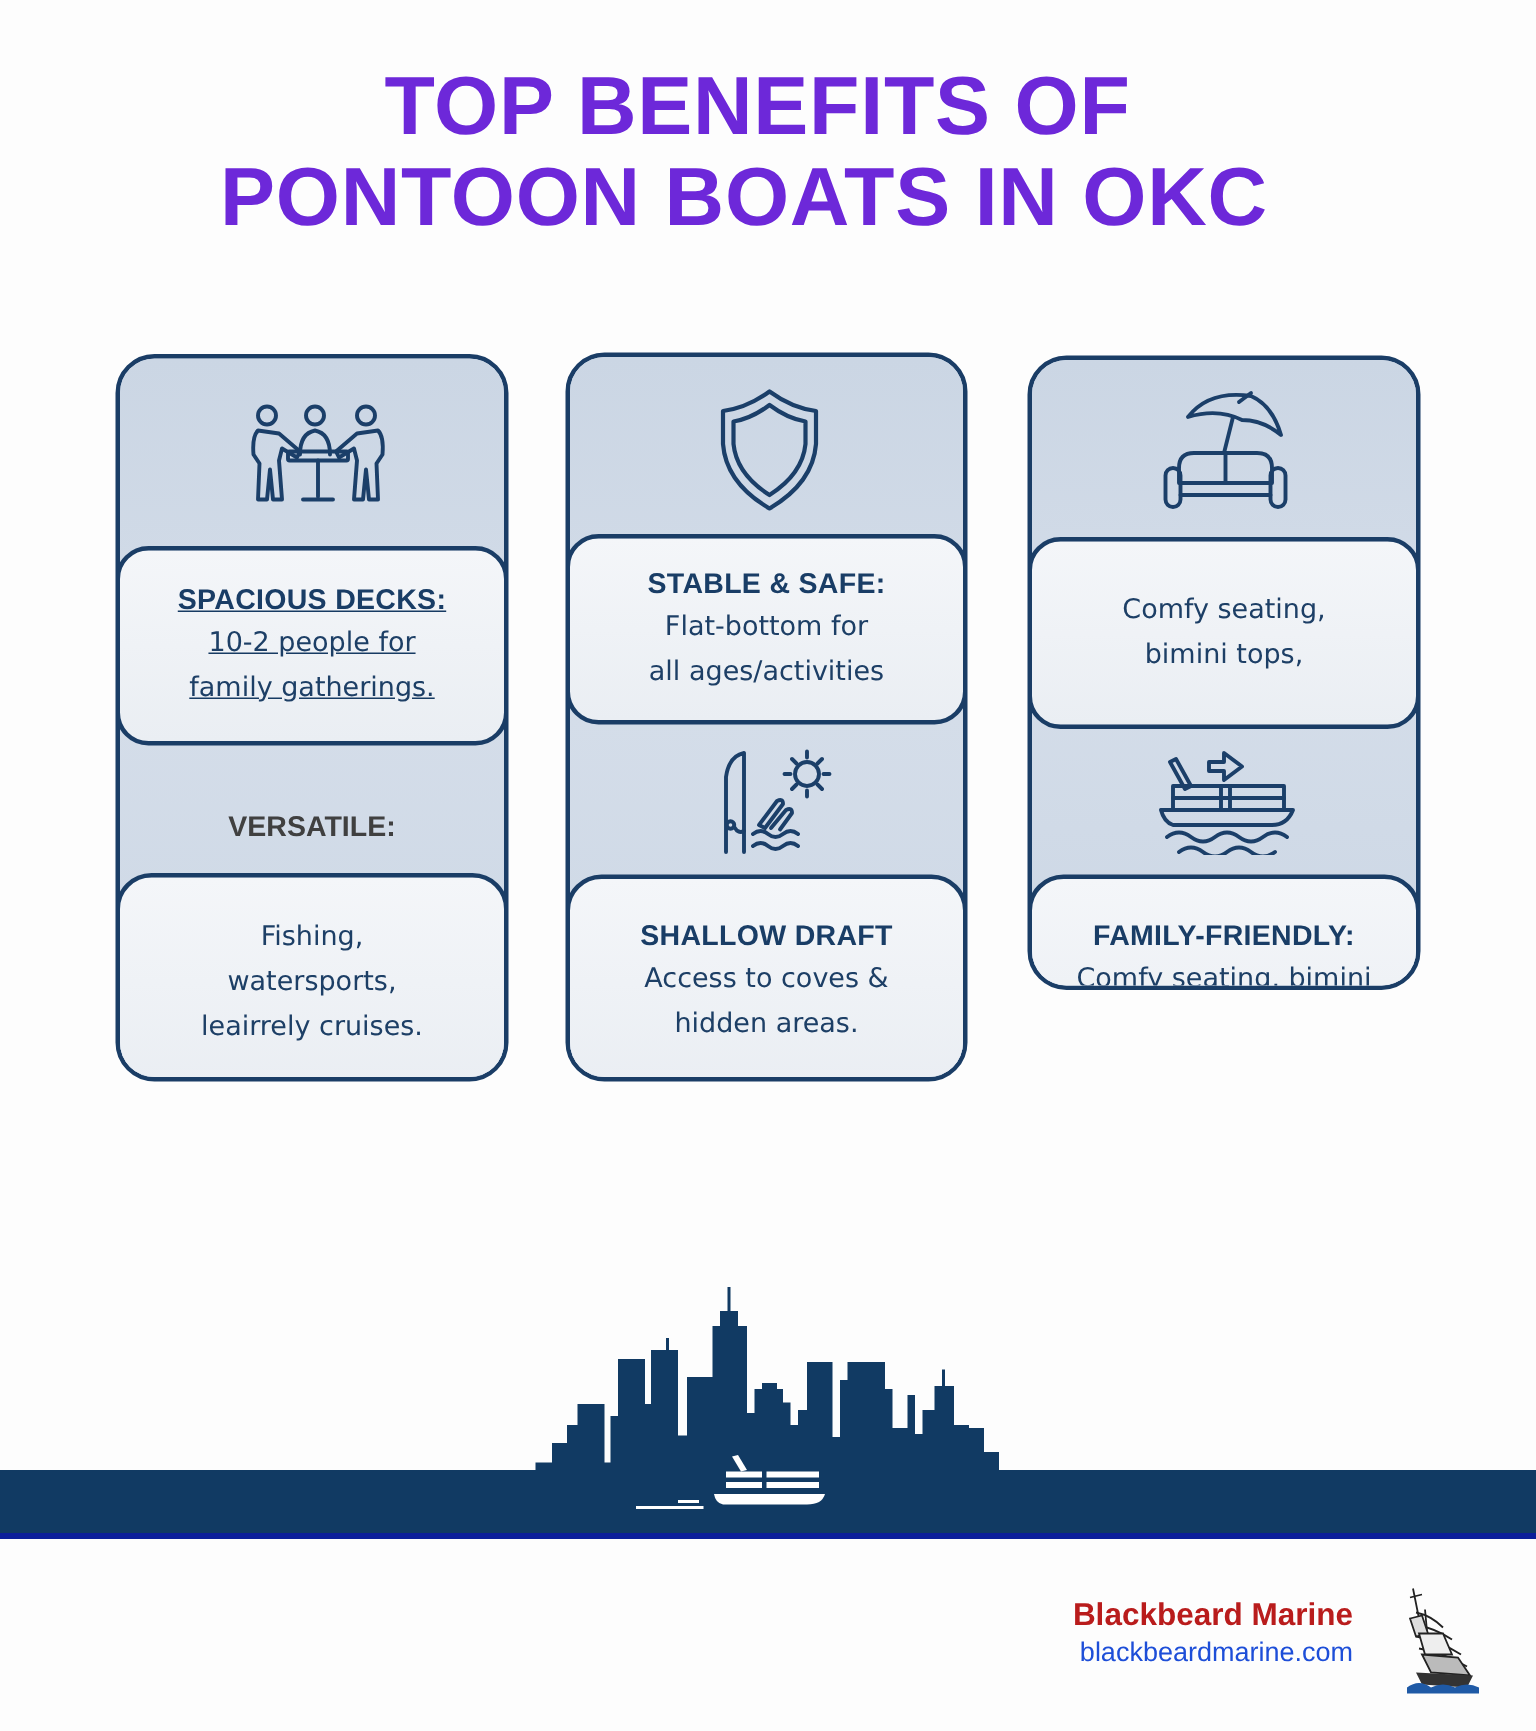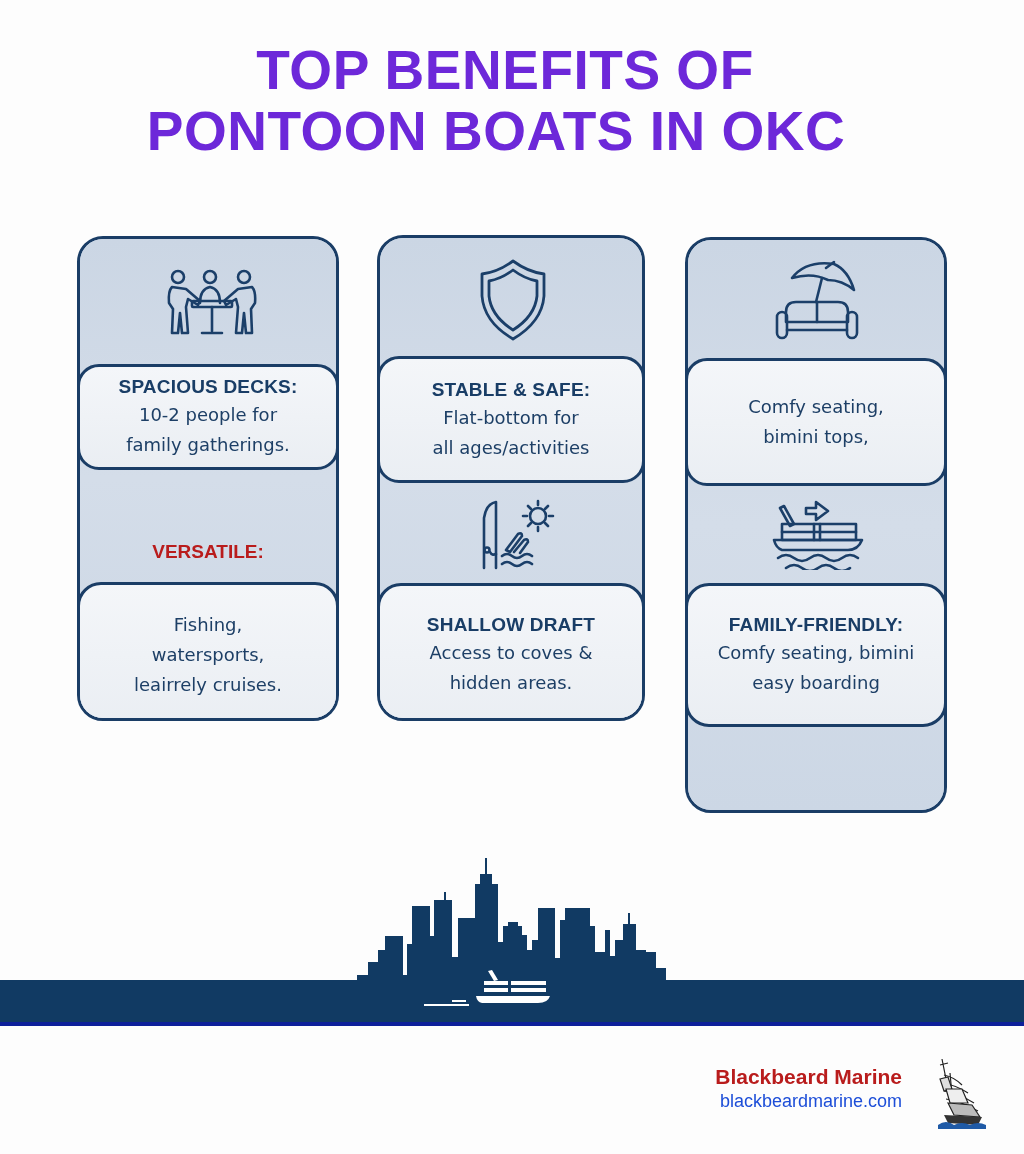--- a/index.html
+++ b/index.html
@@ -33,21 +33,21 @@
       font-family: "Liberation Sans", sans-serif; font-weight: 700;
       font-size: 19px; line-height: 26px; color: #193d66; letter-spacing: 0.2px;
     }
     .panel .b {
       font-family: "DejaVu Sans", sans-serif; font-size: 18px; line-height: 30px;
       color: #1d3f66; font-weight: 400;
     }
     .midlabel {
       position: absolute; left: 0; right: 0; text-align: center;
       font-family: "Liberation Sans", sans-serif; font-weight: 700;
-      font-size: 19px; color: #b91c1c;
+      font-size: 19px; color: #404040;
     }
     .icon { position: absolute; }
     .icon svg { display: block; }
 
     .skyline { position: absolute; left: 0; top: 840px; width: 1024px; height: 200px; }
     .band { position: absolute; left: 0; top: 980px; width: 1024px; height: 44px; background: #113a63; }
     .band-line { position: absolute; left: 0; top: 1022px; width: 1024px; height: 4px; background: #0d1f9a; }
 
     .brand { position: absolute; left: 650px; top: 1064px; width: 252px; text-align: right; }
     .brand .name {
@@ -74,21 +74,21 @@
       <circle cx="14" cy="8" r="6"></circle>
         <circle cx="46" cy="8" r="6"></circle>
         <circle cx="80" cy="8" r="6"></circle>
       <path d="M8 18 Q4 22 5 34 L9 40 L8 64 L14 64 L16 44 L18 64 L24 64 L22 38 L24 30 L34 36 L36 32 L22 20 Z"></path>
       <path d="M88 18 Q92 22 91 34 L87 40 L88 64 L82 64 L80 44 L78 64 L72 64 L74 38 L72 30 L62 36 L60 32 L74 20 Z"></path>
       <path d="M36 34 Q36 20 46 18 Q56 20 56 34"></path>
       <rect x="28" y="32" width="40" height="6" rx="1"></rect>
       <path d="M48 38 L48 62 M38 64 L58 64"></path>
     </svg>
   </div>
-  <div class="panel" style="top:125px; height:106px;">
+  <div class="panel" style="top:125px; height:133px;text-decoration:underline;">
     <div class="h">SPACIOUS DECKS:</div>
     <div class="b">10-2 people for</div>
     <div class="b">family gatherings.</div>
   </div>
   <div class="midlabel" style="top:302px;">VERSATILE:</div>
   <div class="panel" style="top:343px; height:145px; border-radius:24px;">
     <div class="b">Fishing,</div>
     <div class="b">watersports,</div>
     <div class="b">leairrely cruises.</div>
   </div>
@@ -120,21 +120,21 @@
       <path d="M32 66 Q37 62 42 66 Q47 70 52 66 Q57 62 62 66"></path>
     </svg>
   </div>
   <div class="panel" style="top:345px; height:144px; border-radius:24px;">
     <div class="h">SHALLOW DRAFT</div>
     <div class="b">Access to coves &amp;</div>
     <div class="b">hidden areas.</div>
   </div>
 </div>
 
-<div class="card" style="left:685px; top:237px; width:262px; height:576px;text-decoration:underline;">
+<div class="card" style="left:685px; top:237px; width:262px; height:423px;text-decoration:underline;">
   <div class="bg-grad"></div>
   <div class="icon" style="left:84px; top:16px;">
     <svg width="90" height="88" viewBox="0 0 90 88" fill="none" stroke="#1b3f69" stroke-width="2.6" stroke-linecap="round" stroke-linejoin="round">
       <path d="M20 22 Q34 4 62 8 Q76 14 82 34 Q70 24 56 24 Q40 16 20 22 Z"></path>
       <path d="M54 12 L62 6"></path>
       <path d="M50 22 L44 46"></path>
       <path d="M14 66 L14 56 Q14 46 24 46 L66 46 Q76 46 76 56 L76 66"></path>
       <path d="M45 46 L45 66"></path>
       <rect x="5" y="56" width="10" height="26" rx="5"></rect>
       <rect x="75" y="56" width="10" height="26" rx="5"></rect>

